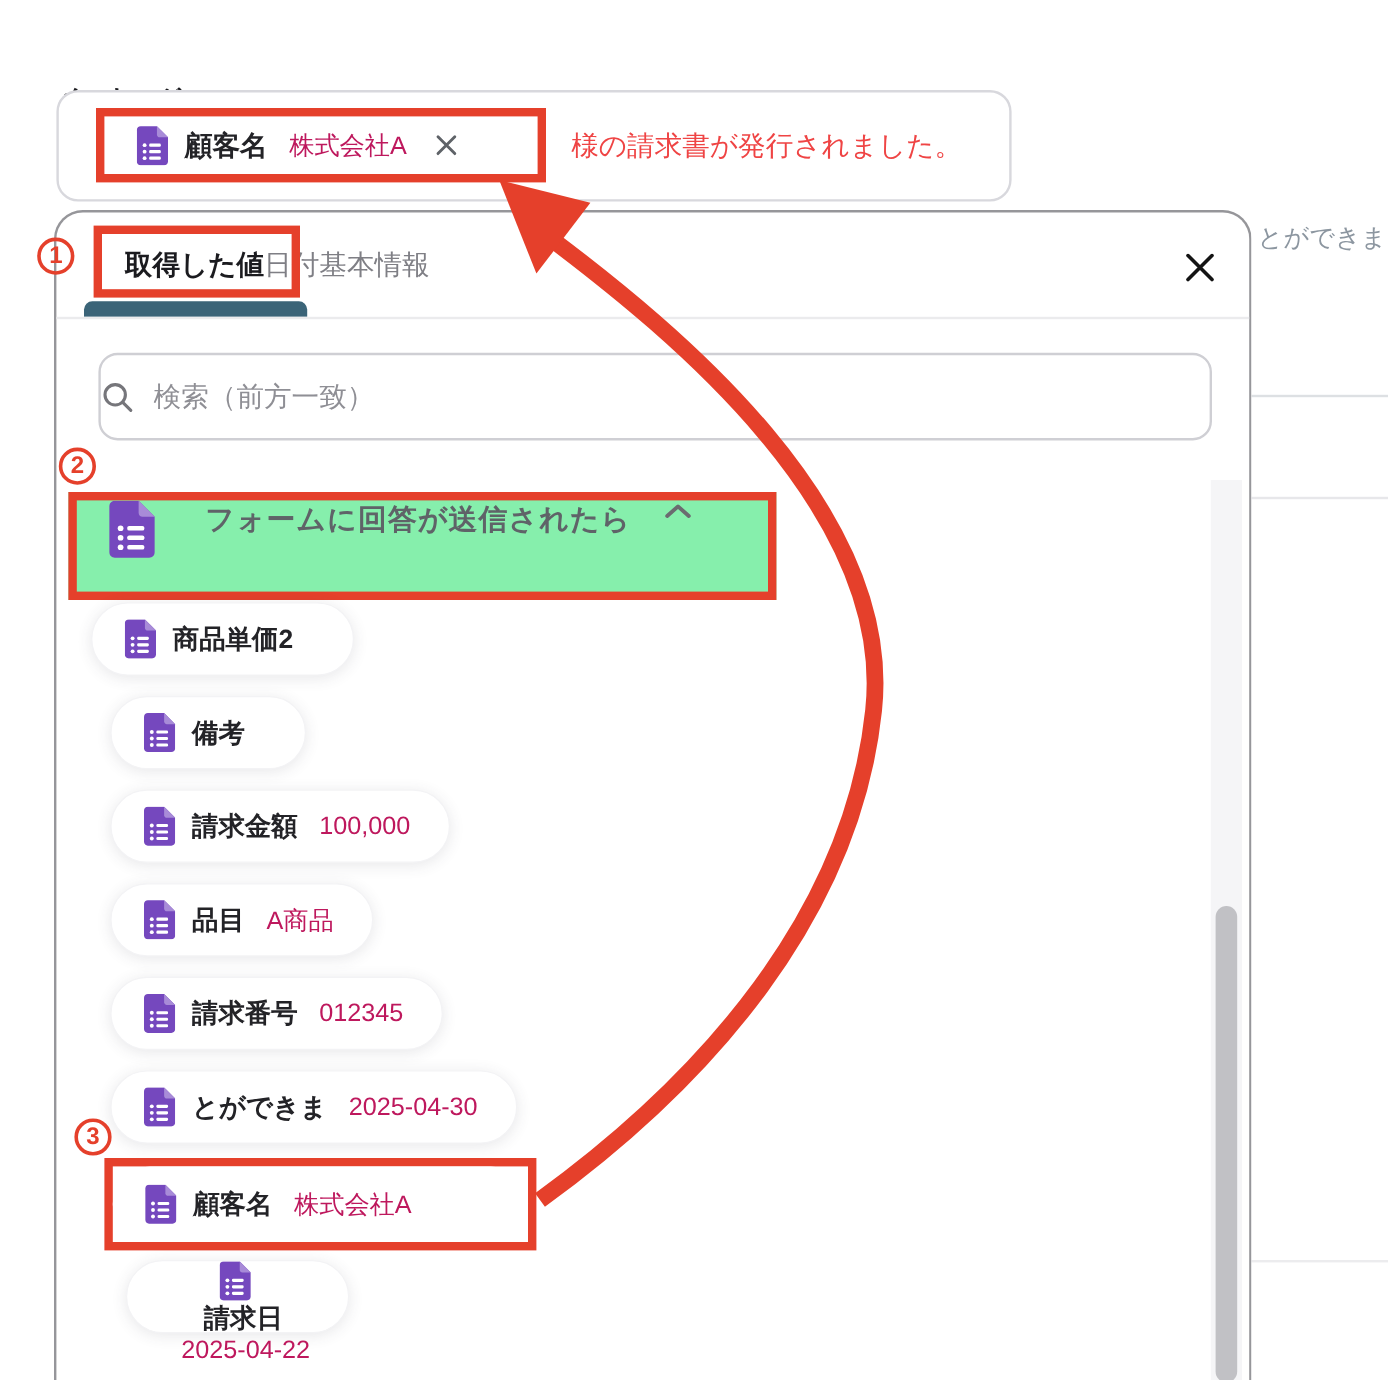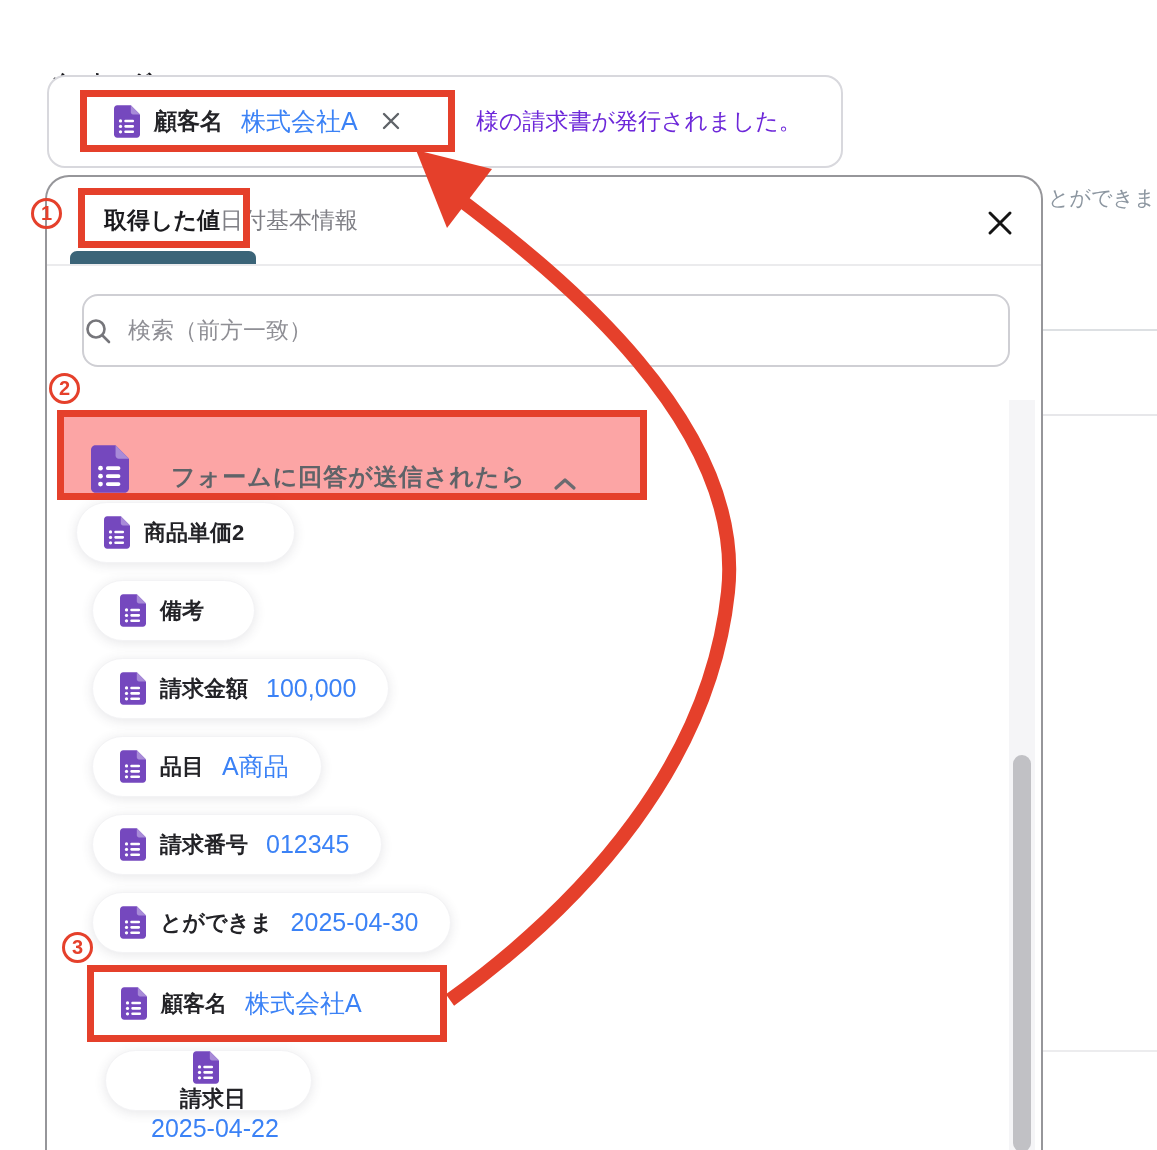--- a/index.html
+++ b/index.html
@@ -11,21 +11,21 @@
   .bg-text { position:absolute; left:1048px; top:184px; font-size:21px; color:#8C96A0; white-space:nowrap; }
   .bg-line { position:absolute; height:2px; background:#DDE0E3; }
   .bg-line.l1 { left:1043px; top:329px; width:114px; }
   .bg-line.l2 { left:1043px; top:414px; width:114px; background:#E7E7EA; }
   .bg-line.l3 { left:1043px; top:1050px; width:114px; background:#ECECEE; }
 
   
   .msg-label { position:absolute; left:47px; top:28px; font-size:21px; font-weight:700; color:#1B1B1F;margin-top:39px; }
   .msg-box { position:absolute; left:47px; top:75px; width:796px; height:93px; border:2px solid #D8D8DD;
              border-radius:18px; background:#fff; display:flex; align-items:center; padding-left:33px; }
-  .msg-suffix { font-size:23px; color:#6d28d9; margin-left:12px; white-space:nowrap; }
+  .msg-suffix { font-size:23px; color:#ef4444; margin-left:12px; white-space:nowrap; }
 
   
   .ann-box { border:7px solid #E5402B; }
   .msg-chip-ann { position:absolute; left:80px; top:90px; width:375px; height:62px; background:#fff;
                   display:flex; align-items:center; padding-left:27px; z-index:30; }
   .msg-chip-ann .chip-label { font-size:23px; }
 
   
   .modal { position:absolute; left:45px; top:175px; width:998px; height:975px; background:#fff;
            border:2px solid #96969A; border-bottom:none; border-radius:24px 24px 0 0; z-index:10; }
@@ -38,31 +38,31 @@
   .close-btn { position:absolute; left:933px; top:26px; width:40px; height:40px; display:flex;
                align-items:center; justify-content:center; cursor:pointer; }
 
   .search-box { position:absolute; left:35px; top:117px; width:928px; height:73px; border:2px solid #CFCFD4;
                 border-radius:16px; display:flex; align-items:center; background:#fff; }
   .search-box input { border:none; outline:none; font-size:23px; color:#3E4045; margin-left:16px; width:760px;
                       font-family:inherit; background:transparent; }
   .search-box input::placeholder { color:#8F8F95; }
 
   
-  .section-ann { position:absolute; left:10px; top:233px; width:590px; height:90px; background:#fca5a5;
-                 display:flex; align-items:flex-end; padding-left:27px; }
+  .section-ann { position:absolute; left:10px; top:233px; width:590px; height:90px; background:#86efac;
+                 display:flex; align-items:flex-start; padding-left:27px; }
   .section-label { font-size:24px; font-weight:600; color:#5F6368; margin-left:42px; white-space:nowrap; letter-spacing:1px; }
   .section-chevron { margin-left:26px; display:flex; align-items:center; }
 
   
   .chip { position:absolute; display:inline-flex; align-items:center; height:61px; background:#fff;
           border-radius:31px; padding:0 32px 0 27px; box-shadow:0 2px 12px rgba(55,55,70,0.12);
           border:1px solid #F3F3F5; white-space:nowrap; cursor:pointer; }
   .chip-label { font-size:22px; font-weight:700; color:#232327; margin-left:14px;text-align:center; }
-  .chip-value { font-size:25px; color:#3b82f6; margin-left:18px;text-align:right; }
+  .chip-value { font-size:21px; color:#be185d; margin-left:18px;text-align:right; }
 
   .chip-ann3 { position:absolute; left:40px; top:788px; width:360px; height:77px; background:#fff;
                display:flex; align-items:stretch; }
   .chip-ann3 .chip { position:static; width:100%; height:100%; border-radius:31px; box-shadow:none; border:none; }
 
   
   .scroll-track { position:absolute; left:962px; top:223px; width:26px; height:752px; background:#F5F5F7; }
   .scroll-thumb { position:absolute; left:966px; top:578px; width:18px; height:397px; background:#C1C1C5;
                   border-radius:9px; }
 

